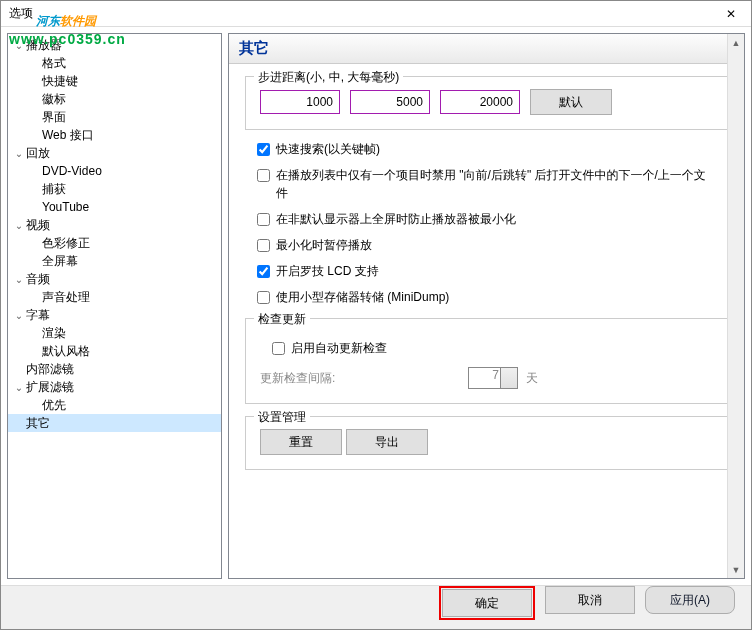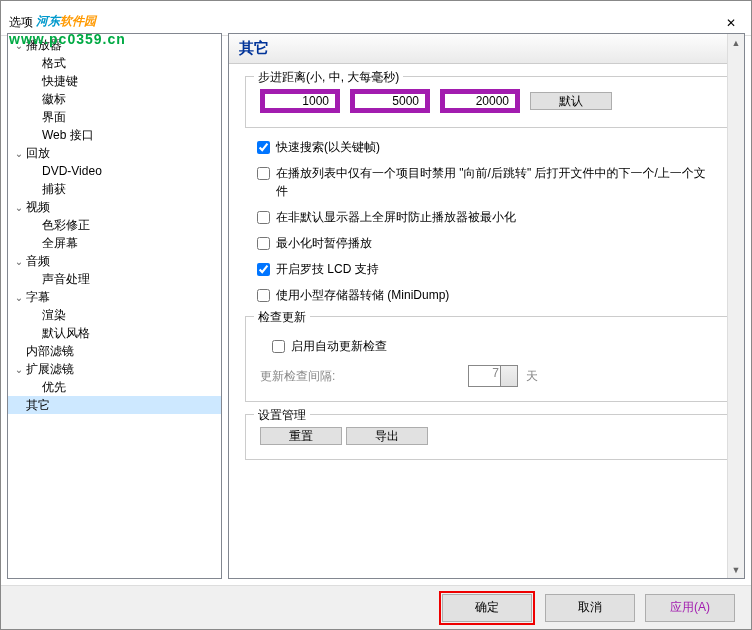--- a/index.html
+++ b/index.html
@@ -1,49 +1,49 @@
 <!DOCTYPE html>
 <html><head>
 <meta charset="utf-8">
 <style>
 * { box-sizing: border-box; margin: 0; padding: 0; font-family: "Microsoft YaHei", "SimSun", sans-serif; font-size: 12px; }
 body { background: #fff; width: 752px; height: 630px; border: 1px solid #888; position: relative; overflow: hidden; }
-.titlebar { height: 26px; display: flex; align-items: center; justify-content: space-between; border-bottom: 1px solid #ddd; padding-left: 8px; margin-top: 9px; }
+.titlebar { height: 26px; display: flex; align-items: center; justify-content: space-between; border-bottom: 1px solid #ddd; padding-left: 8px; }
 .titlebar-close { width: 40px; height: 26px; display: flex; align-items: center; justify-content: center; font-size: 14px; }
 .watermark { position: absolute; top: 4px; left: 8px; z-index: 10; pointer-events: none; }
 .watermark-top { font-size: 22px; font-weight: bold; font-style: italic; margin-left: 27px; }
 .watermark-top .c1 { color: #0099cc; }
 .watermark-top .c2 { color: #ff9900; }
 .watermark-url { color: #00aa44; font-size: 14px; font-weight: bold; letter-spacing: 1px; }
 .content { display: flex; position: absolute; top: 26px; bottom: 44px; left: 0; right: 0; }
 .tree-panel { width: 215px; border: 1px solid #828790; margin: 6px 3px 6px 6px; overflow-y: auto; background: #fff; padding: 2px 0; }
 .tree-item { display: flex; align-items: center; height: 18px; padding-left: 4px; cursor: default; color: #000; white-space: nowrap; }
 .tree-item.selected { background: #cde8ff; }
 .tree-caret { width: 14px; text-align: center; color: #666; font-size: 10px; display: inline-block; }
 .tree-item.depth0 { padding-left: 4px; }
 .tree-item.depth1 { padding-left: 20px; }
 .main-panel { flex: 1; border: 1px solid #828790; margin: 6px 6px 6px 3px; background: #fff; position: relative; overflow: hidden; }
 .main-header { background: linear-gradient(#fdfdfd, #eaeaea); border-bottom: 1px solid #ccc; padding: 5px 10px; }
 .main-header-title { font-size: 15px; font-weight: bold; color: #003399; }
 .main-body { padding: 12px 16px; }
 .fieldset { border: 1px solid #ccc; padding: 12px 14px 14px 14px; margin-bottom: 10px; position: relative; }
 .fieldset-legend { position: absolute; top: -8px; left: 8px; background: #fff; padding: 0 4px; color: #000; }
 .jump-row { display: flex; gap: 10px; align-items: center; }
-.num-input { width: 80px; height: 24px; border: 5px solid #a21caf; text-align: right; padding-right: 6px; background: #fff; }
+.num-input { width: 80px; height: 24px; border: 1px solid #a21caf; text-align: right; padding-right: 6px; background: #fff; }
 .btn { height: 28px; border: 1px solid #adadad; background: #e1e1e1; padding: 0 22px; cursor: default; }
-.btn.small { padding: 0 28px; height: 18px; }
-.btn.disabled { color: #a21caf; }
+.btn.small { padding: 0 28px; height: 26px; }
+.btn.disabled { color: #0f172a; border-radius: 8px; }
 .check-row { display: flex; align-items: flex-start; margin: 8px 12px; gap: 6px; line-height: 18px; }
 .check-row input[type=checkbox] { margin-top: 3px; }
 .check-row label { flex: 1; }
 .interval-row { display: flex; align-items: center; gap: 8px; margin-top: 10px; color: #888; }
 .spinner { width: 50px; height: 22px; border: 1px solid #888; text-align: right; padding-right: 18px; position: relative; background: #fff; color: #888; }
 .spinner::after { content: ""; position: absolute; right: 0; top: 0; bottom: 0; width: 16px; border-left: 1px solid #888; background: linear-gradient(#f0f0f0, #e0e0e0); }
 .mgr-row { display: flex; gap: 4px; }
-.footer { position: absolute; bottom: 0; left: 0; right: 0; height: 44px; display: flex; align-items: center; justify-content: flex-end; gap: 10px; padding-right: 16px; background: #f0f0f0; border-top: 1px solid #ddd; }
+.footer { position: absolute; bottom: 0; left: 0; right: 0; height: 44px; display: flex; align-items: flex-start; justify-content: flex-end; gap: 10px; padding-right: 16px; background: #f0f0f0; border-top: 1px solid #ddd; }
 .footer .btn { width: 90px; padding: 0; }
 .highlight-ok { border: 2px solid #e00; padding: 1px; }
 .vscroll { position: absolute; right: 0; top: 0; bottom: 0; width: 17px; background: #f0f0f0; border-left: 1px solid #ddd; }
 .vscroll-btn { height: 17px; background: #f0f0f0; display: flex; align-items: center; justify-content: center; color: #666; font-size: 9px; }
 </style>
 </head>
 <body>
 
 <div class="titlebar">
   <span>选项</span>
@@ -87,20 +87,24 @@
         <span class="tree-caret">⌄</span>
         <span>回放</span>
       </div>
       <div class="tree-item depth1">
         <span class="tree-caret"></span>
         <span>DVD-Video</span>
       </div>
       <div class="tree-item depth1">
         <span class="tree-caret"></span>
         <span>捕获</span>
+      </div>
+      <div class="tree-item depth1">
+        <span class="tree-caret"></span>
+        <span>YouTube</span>
       </div>
       <div class="tree-item depth0">
         <span class="tree-caret">⌄</span>
         <span>视频</span>
       </div>
       <div class="tree-item depth1">
         <span class="tree-caret"></span>
         <span>色彩修正</span>
       </div>
       <div class="tree-item depth1">

